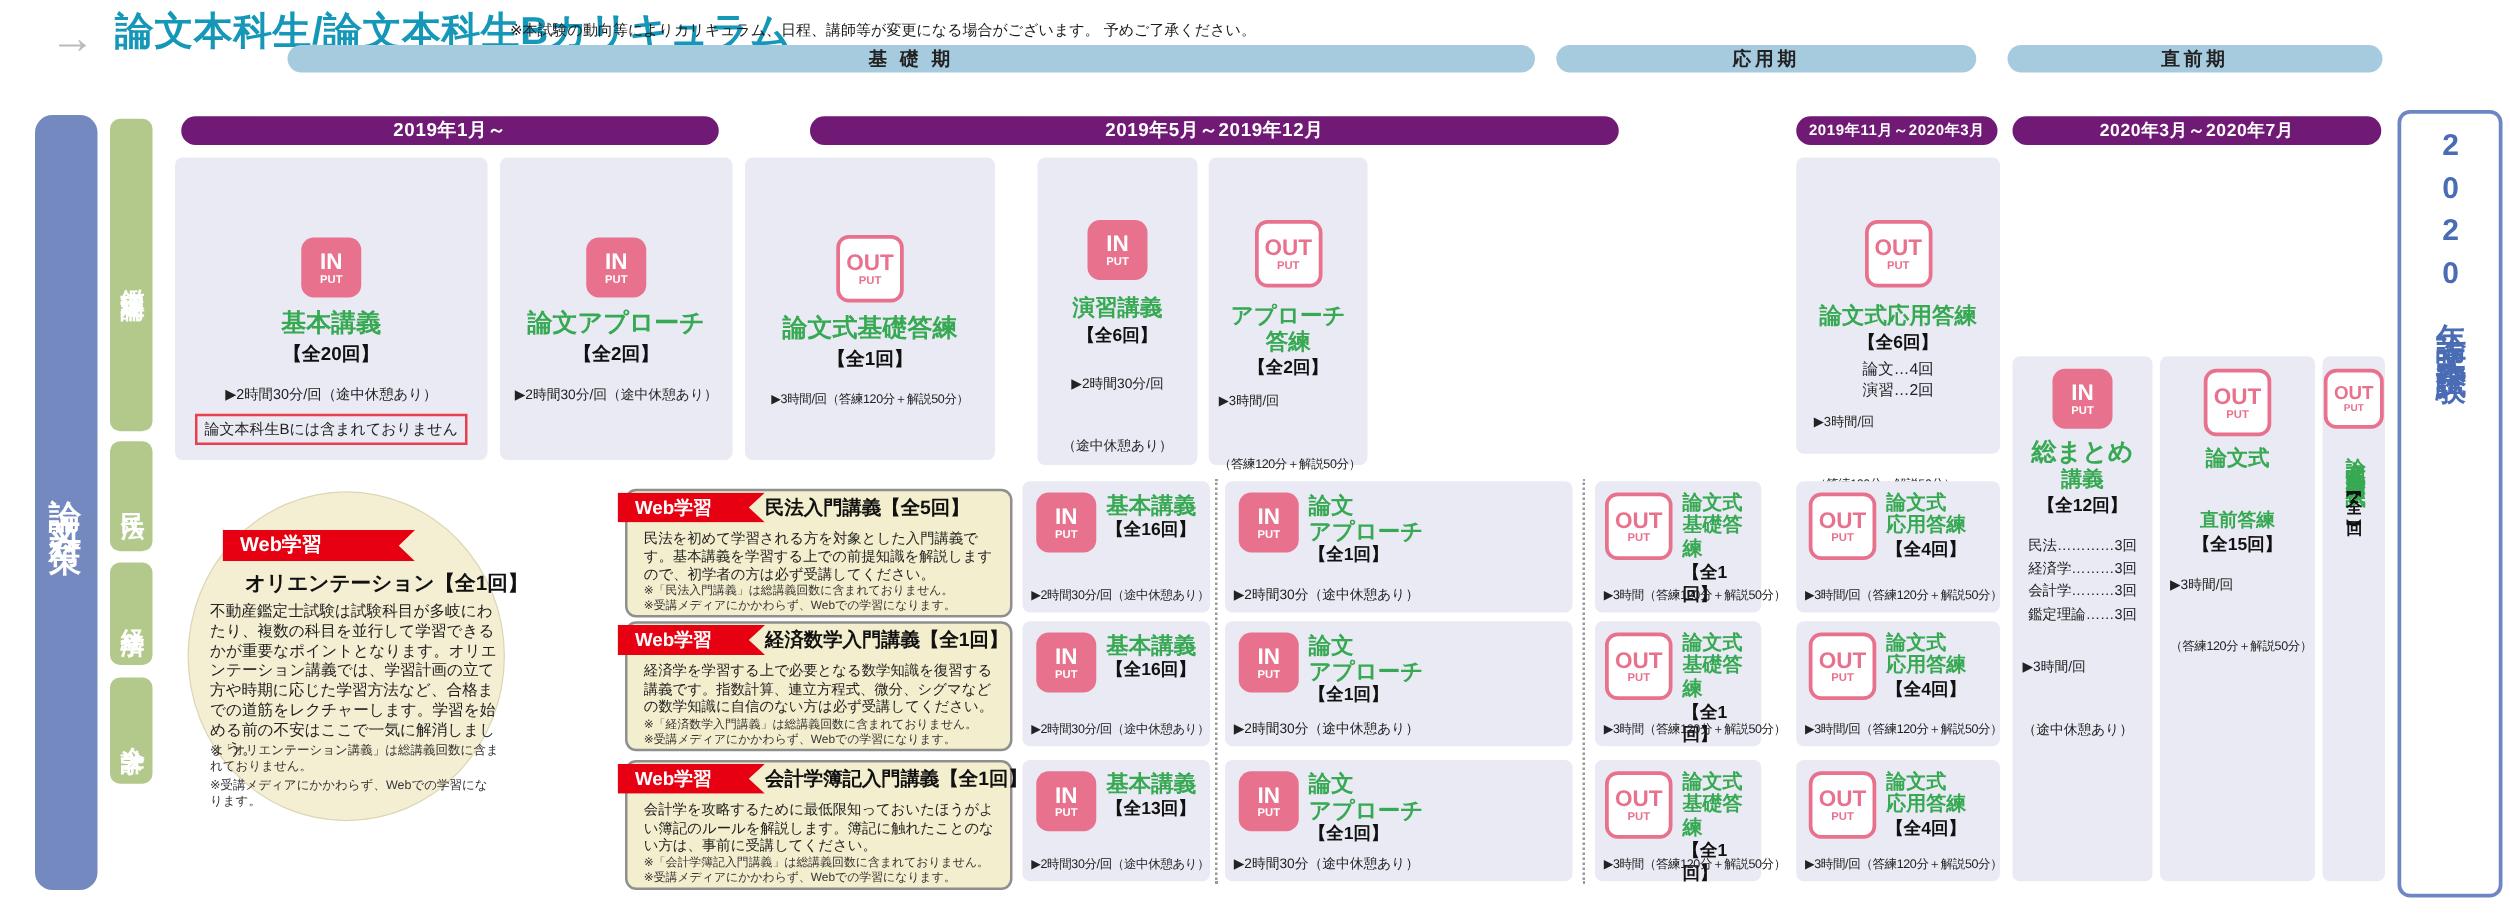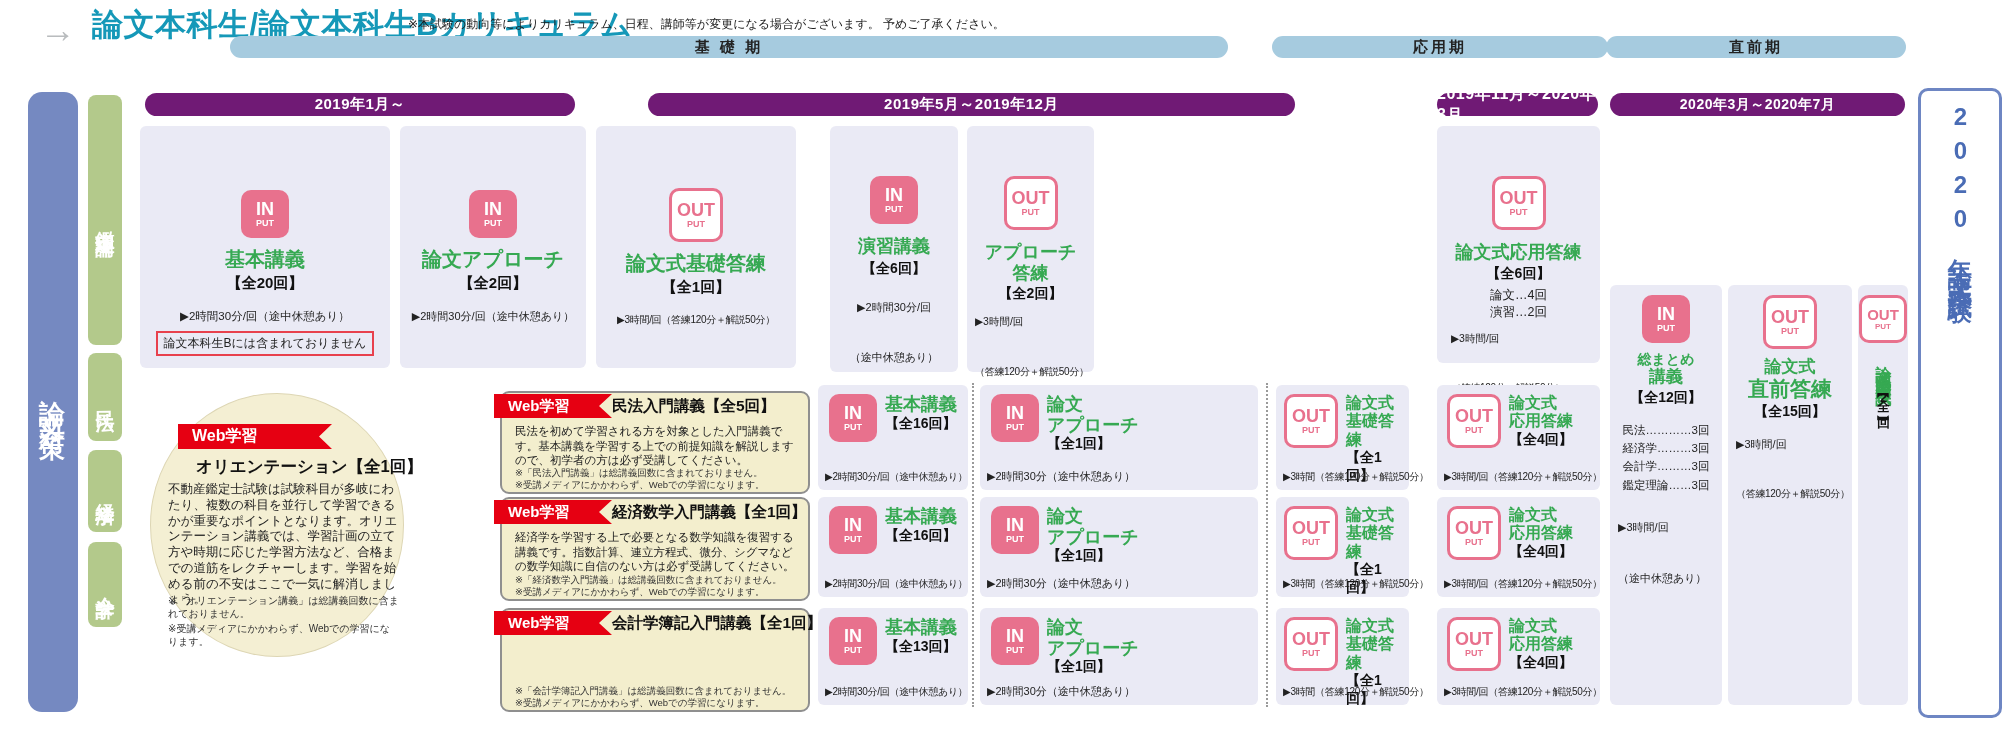--- a/index.html
+++ b/index.html
@@ -63,26 +63,26 @@
   .vcnt{writing-mode:vertical-rl;text-orientation:upright;color:#111;font-size:13px;font-weight:bold;letter-spacing:1px;}
 </style>
 </head>
 <body>
 
 <div class="abs arrow" style="left:40px;top:12px;">→</div>
 <div class="abs pagetitle" style="left:92px;top:8px;">論文本科生/論文本科生Bカリキュラム</div>
 <div class="abs headnote" style="left:408px;top:16px;">※本試験の動向等によりカリキュラム、日程、講師等が変更になる場合がございます。 予めご了承ください。</div>
 
 <div class="abs period" style="left:230px;top:36px;width:998px;">基 礎 期</div>
-<div class="abs period" style="left:1272px;top:36px;width:336px;">応用期</div>
+<div class="abs period" style="left:1245px;top:36px;width:336px;">応用期</div>
 <div class="abs period" style="left:1606px;top:36px;width:300px;">直前期</div>
 
 <div class="abs pill" style="left:145px;top:93px;width:430px;">2019年1月～</div>
 <div class="abs pill" style="left:648px;top:93px;width:647px;">2019年5月～2019年12月</div>
-<div class="abs pill" style="left:1437px;top:93px;width:161px;font-size:16px;">2019年11月～2020年3月</div>
+<div class="abs pill" style="left:1437px;top:93px;width:161px;font-size:12px;">2019年11月～2020年3月</div>
 <div class="abs pill" style="left:1610px;top:93px;width:295px;font-size:14px;">2020年3月～2020年7月</div>
 
 <div class="abs sidebar" style="left:28px;top:92px;width:50px;height:620px;">
   <div class="vtext">論文対策</div>
 </div>
 <div class="abs subject" style="left:88px;top:95px;width:34px;height:250px;">
   <div class="vtext">鑑定理論</div>
 </div>
 <div class="abs subject" style="left:88px;top:353px;width:34px;height:88px;">
   <div class="vtext">民法</div>
@@ -330,40 +330,40 @@
     </div>
   </div>
   <div class="det det-s hdet">▶3時間/回（答練120分＋解説50分）</div>
 </div>
 
 <div class="card vcol" style="left:1610px;top:285px;width:112px;height:420px;">
   <div class="badge in" style="margin-top:10px;">
     <span class="bt">IN</span>
     <span class="bb">PUT</span>
   </div>
-  <div class="ct" style="font-size:14px;margin-top:8px;">総まとめ</div>
+  <div class="ct" style="font-size:20px;margin-top:8px;">総まとめ</div>
   <div class="ct" style="font-size:17px;">講義</div>
   <div class="cnt-s" style="margin-top:2px;">【全12回】</div>
   <div class="list" style="margin-top:14px;">
     <div>民法…………3回</div>
     <div>経済学………3回</div>
     <div>会計学………3回</div>
     <div>鑑定理論……3回</div>
   </div>
   <div class="det" style="margin-top:26px;font-size:11px;align-self:flex-start;margin-left:8px;">▶3時間/回</div>
   <div class="det" style="font-size:11px;align-self:flex-start;margin-left:8px;">（途中休憩あり）</div>
 </div>
 
 <div class="card vcol" style="left:1728px;top:285px;width:124px;height:420px;">
   <div class="badge out" style="margin-top:10px;">
     <span class="bt">OUT</span>
     <span class="bb">PUT</span>
   </div>
   <div class="ct" style="font-size:17px;margin-top:8px;">論文式</div>
-  <div class="ct" style="font-size:21px;">直前答練</div>
+  <div class="ct" style="font-size:15px;margin-top:31px;">直前答練</div>
   <div class="cnt-s" style="margin-top:2px;">【全15回】</div>
   <div class="det" style="margin-top:16px;font-size:11px;align-self:flex-start;margin-left:8px;">▶3時間/回</div>
   <div class="det det-s" style="align-self:flex-start;margin-left:8px;">（答練120分＋解説50分）</div>
 </div>
 
 <div class="card vcol" style="left:1858px;top:285px;width:50px;height:420px;">
   <div class="badge out" style="margin-top:10px;width:42px;height:42px;">
     <span class="bt" style="font-size:15px;">OUT</span>
     <span class="bb" style="font-size:8px;">PUT</span>
   </div>
@@ -392,17 +392,18 @@
 
 <div class="abs ybox" style="left:500px;top:497px;width:306px;height:100px;">
   <div class="ybody" style="position:absolute;left:13px;top:31px;width:284px;">経済学を学習する上で必要となる数学知識を復習する講義です。指数計算、連立方程式、微分、シグマなどの数学知識に自信のない方は必ず受講してください。</div>
   <div class="ynote" style="position:absolute;left:13px;top:75px;">※「経済数学入門講義」は総講義回数に含まれておりません。</div>
   <div class="ynote" style="position:absolute;left:13px;top:87px;">※受講メディアにかかわらず、Webでの学習になります。</div>
 </div>
 <div class="abs ribbon" style="left:494px;top:500px;width:104px;height:24px;font-size:15px;">Web学習</div>
 <div class="abs yttl" style="left:612px;top:502px;">経済数学入門講義【全1回】</div>
 
 <div class="abs ybox" style="left:500px;top:608px;width:306px;height:100px;">
+  <div class="ybody" style="position:absolute;left:13px;top:31px;width:284px;">会計学を攻略するために最低限知っておいたほうがよい簿記のルールを解説します。簿記に触れたことのない方は、事前に受講してください。</div>
   <div class="ynote" style="position:absolute;left:13px;top:75px;">※「会計学簿記入門講義」は総講義回数に含まれておりません。</div>
   <div class="ynote" style="position:absolute;left:13px;top:87px;">※受講メディアにかかわらず、Webでの学習になります。</div>
 </div>
 <div class="abs ribbon" style="left:494px;top:611px;width:104px;height:24px;font-size:15px;">Web学習</div>
 <div class="abs yttl" style="left:612px;top:613px;">会計学簿記入門講義【全1回】</div>
 
 </body></html>

